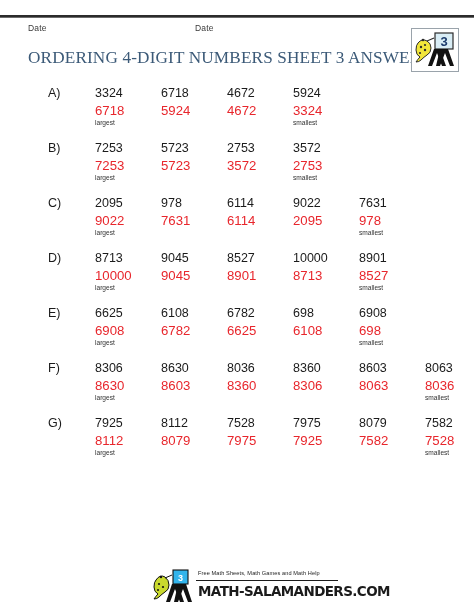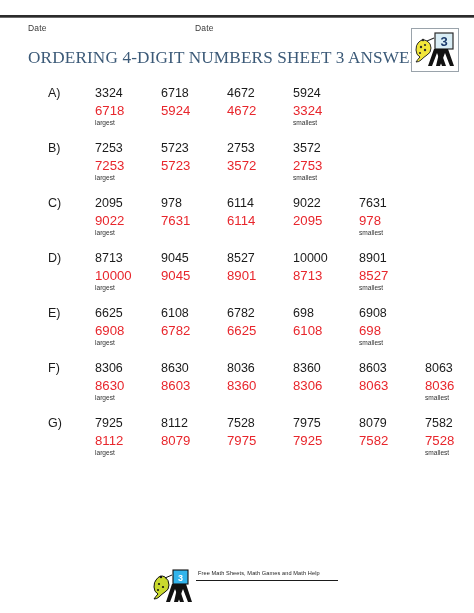--- a/index.html
+++ b/index.html
@@ -317,13 +317,14 @@
       <path d="M4 12 q4 -6 9 -3 q4 3 4 8 q0 5 -4 7 q-3 2 -6 5 q-2 2 -5 2 q2 -3 4 -5 q-4 -2 -4 -7 q0 -5 2 -7 Z" fill="#c9d92e" stroke="#111111" stroke-width="1"></path>
       <circle cx="9" cy="9" r="1.2" fill="#111111"></circle>
       <circle cx="7" cy="16" r="1.1" fill="#111111"></circle>
       <circle cx="11" cy="19" r="1.1" fill="#111111"></circle>
       <circle cx="6" cy="22" r="1" fill="#111111"></circle>
       <path d="M13 10 L20 7" stroke="#111111" stroke-width="1" fill="none"></path>
     </svg>
   </div>
   <div class="footer-tag">Free Math Sheets, Math Games and Math Help</div>
   <div class="footer-rule"></div>
+  <div class="footer-domain">MATH-SALAMANDERS.COM</div>
 </div>
 
 </body></html>

